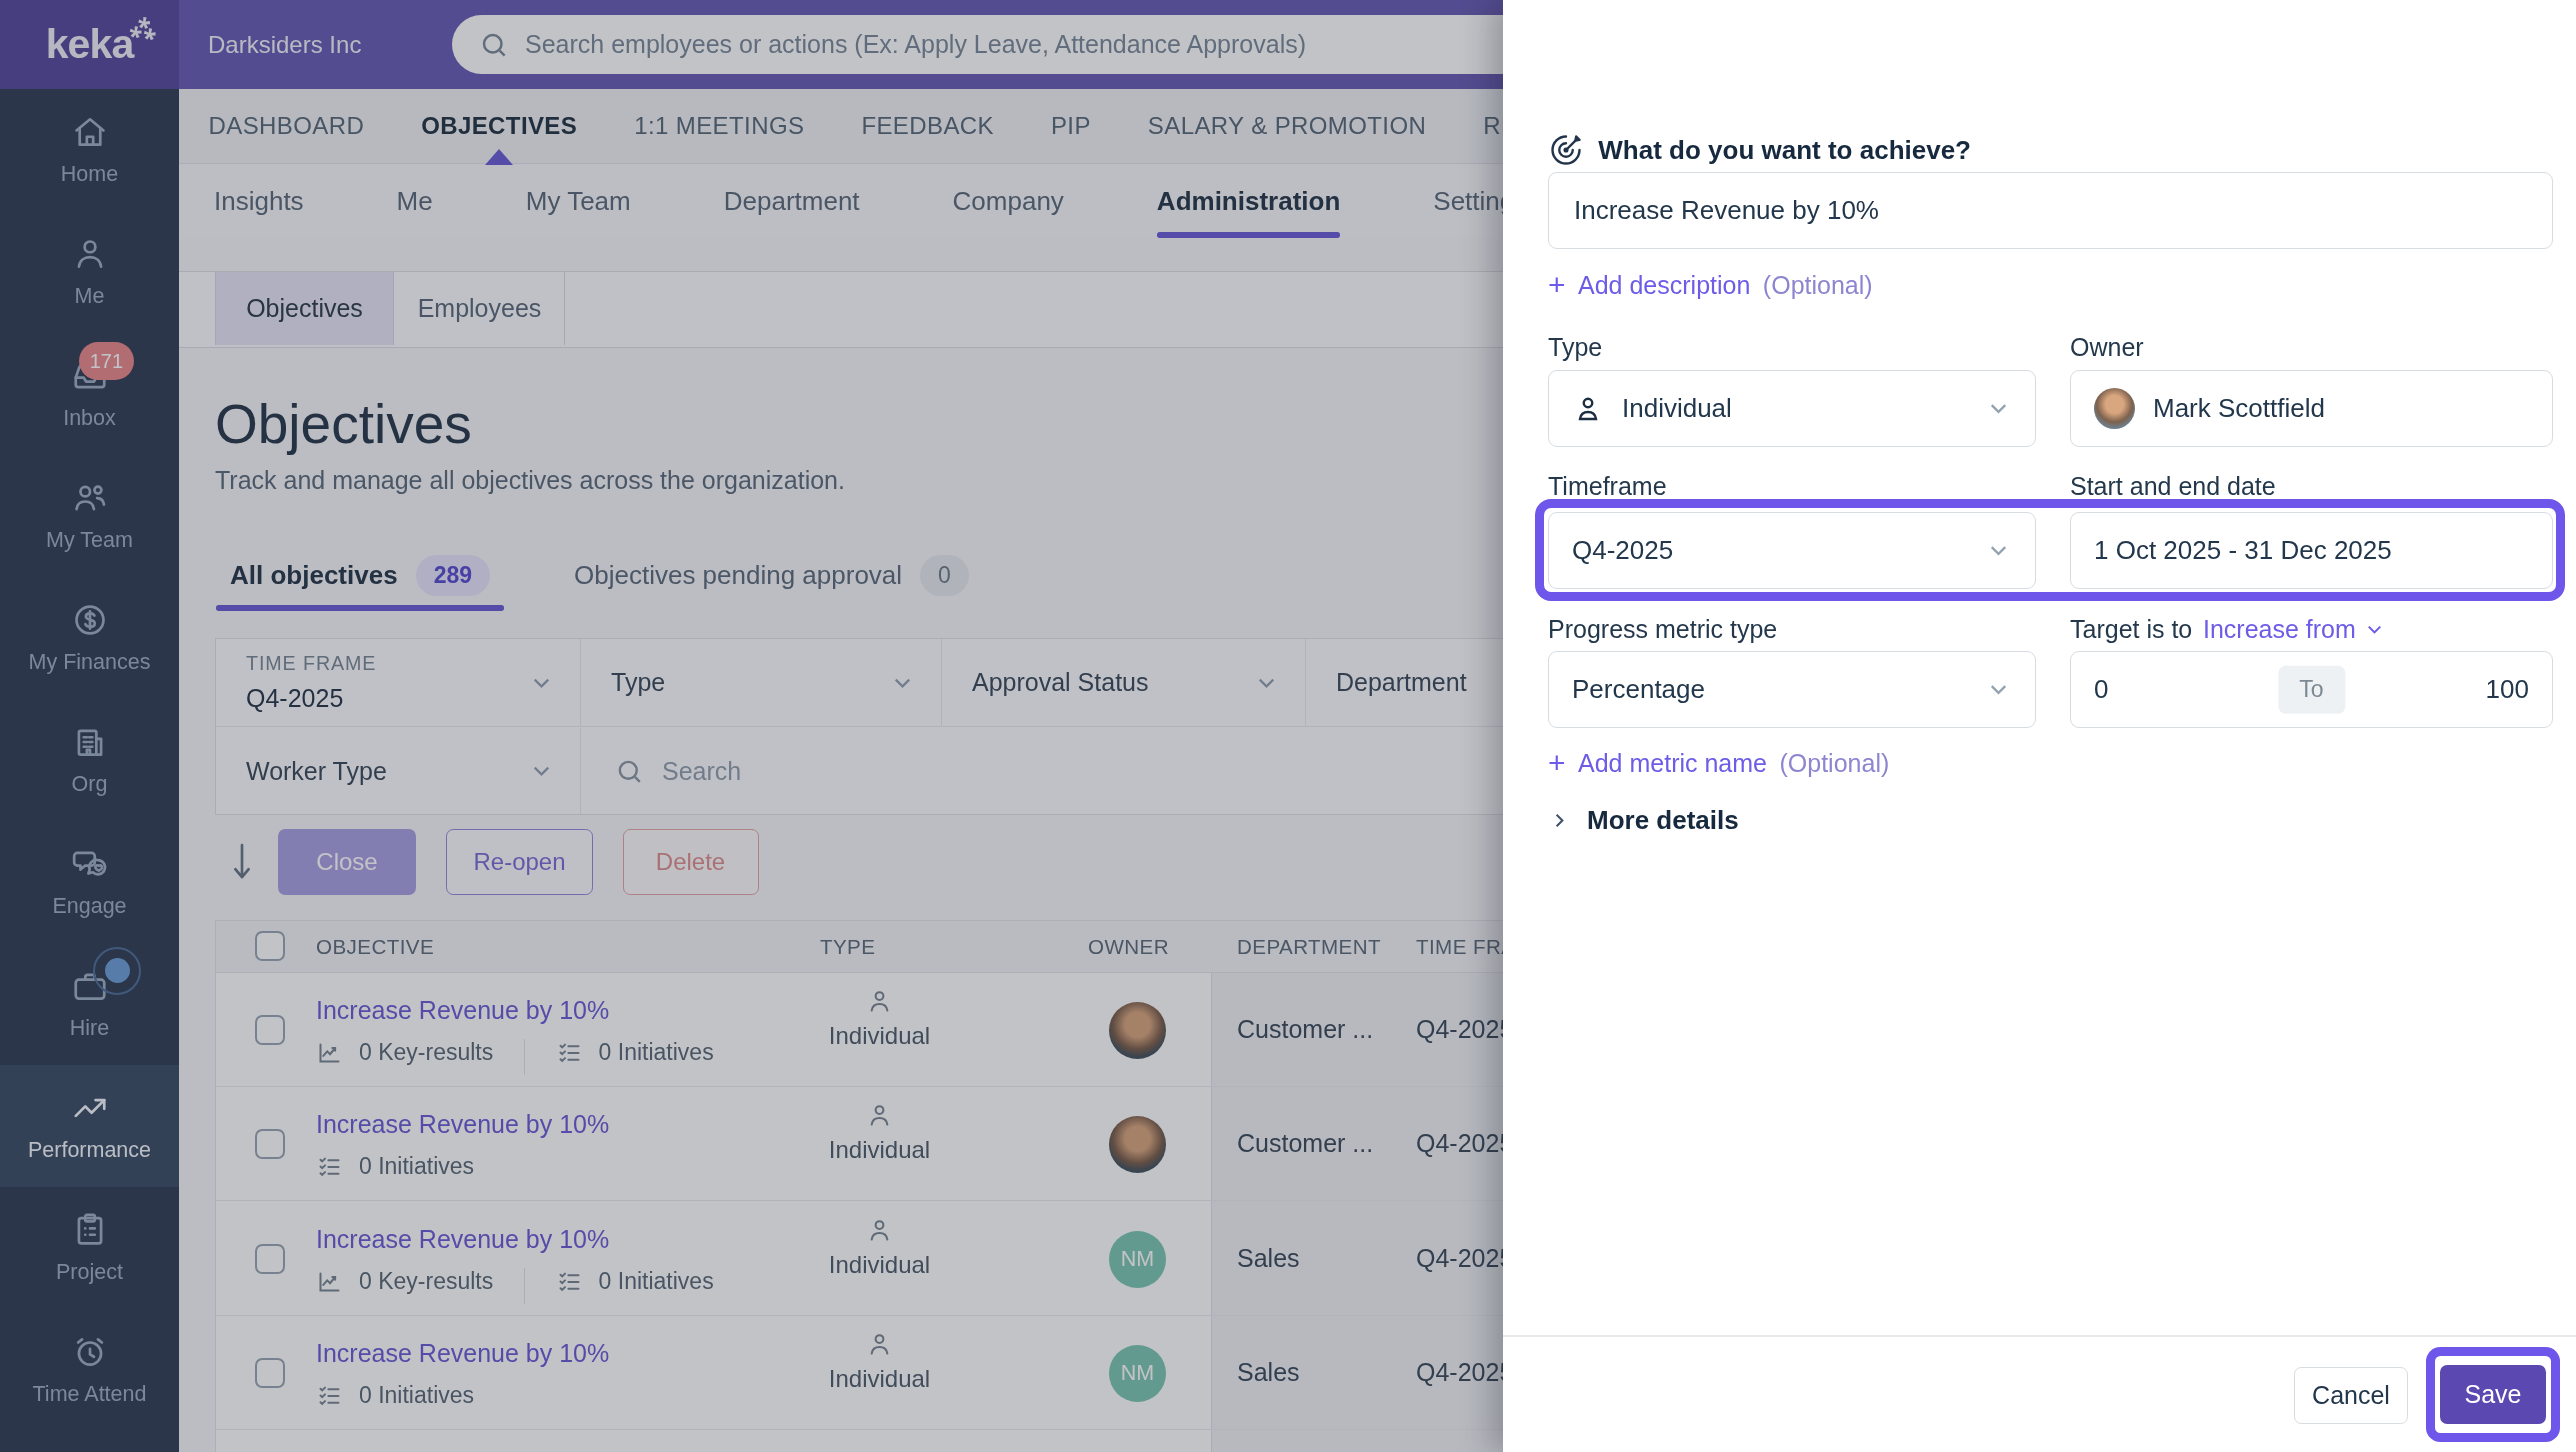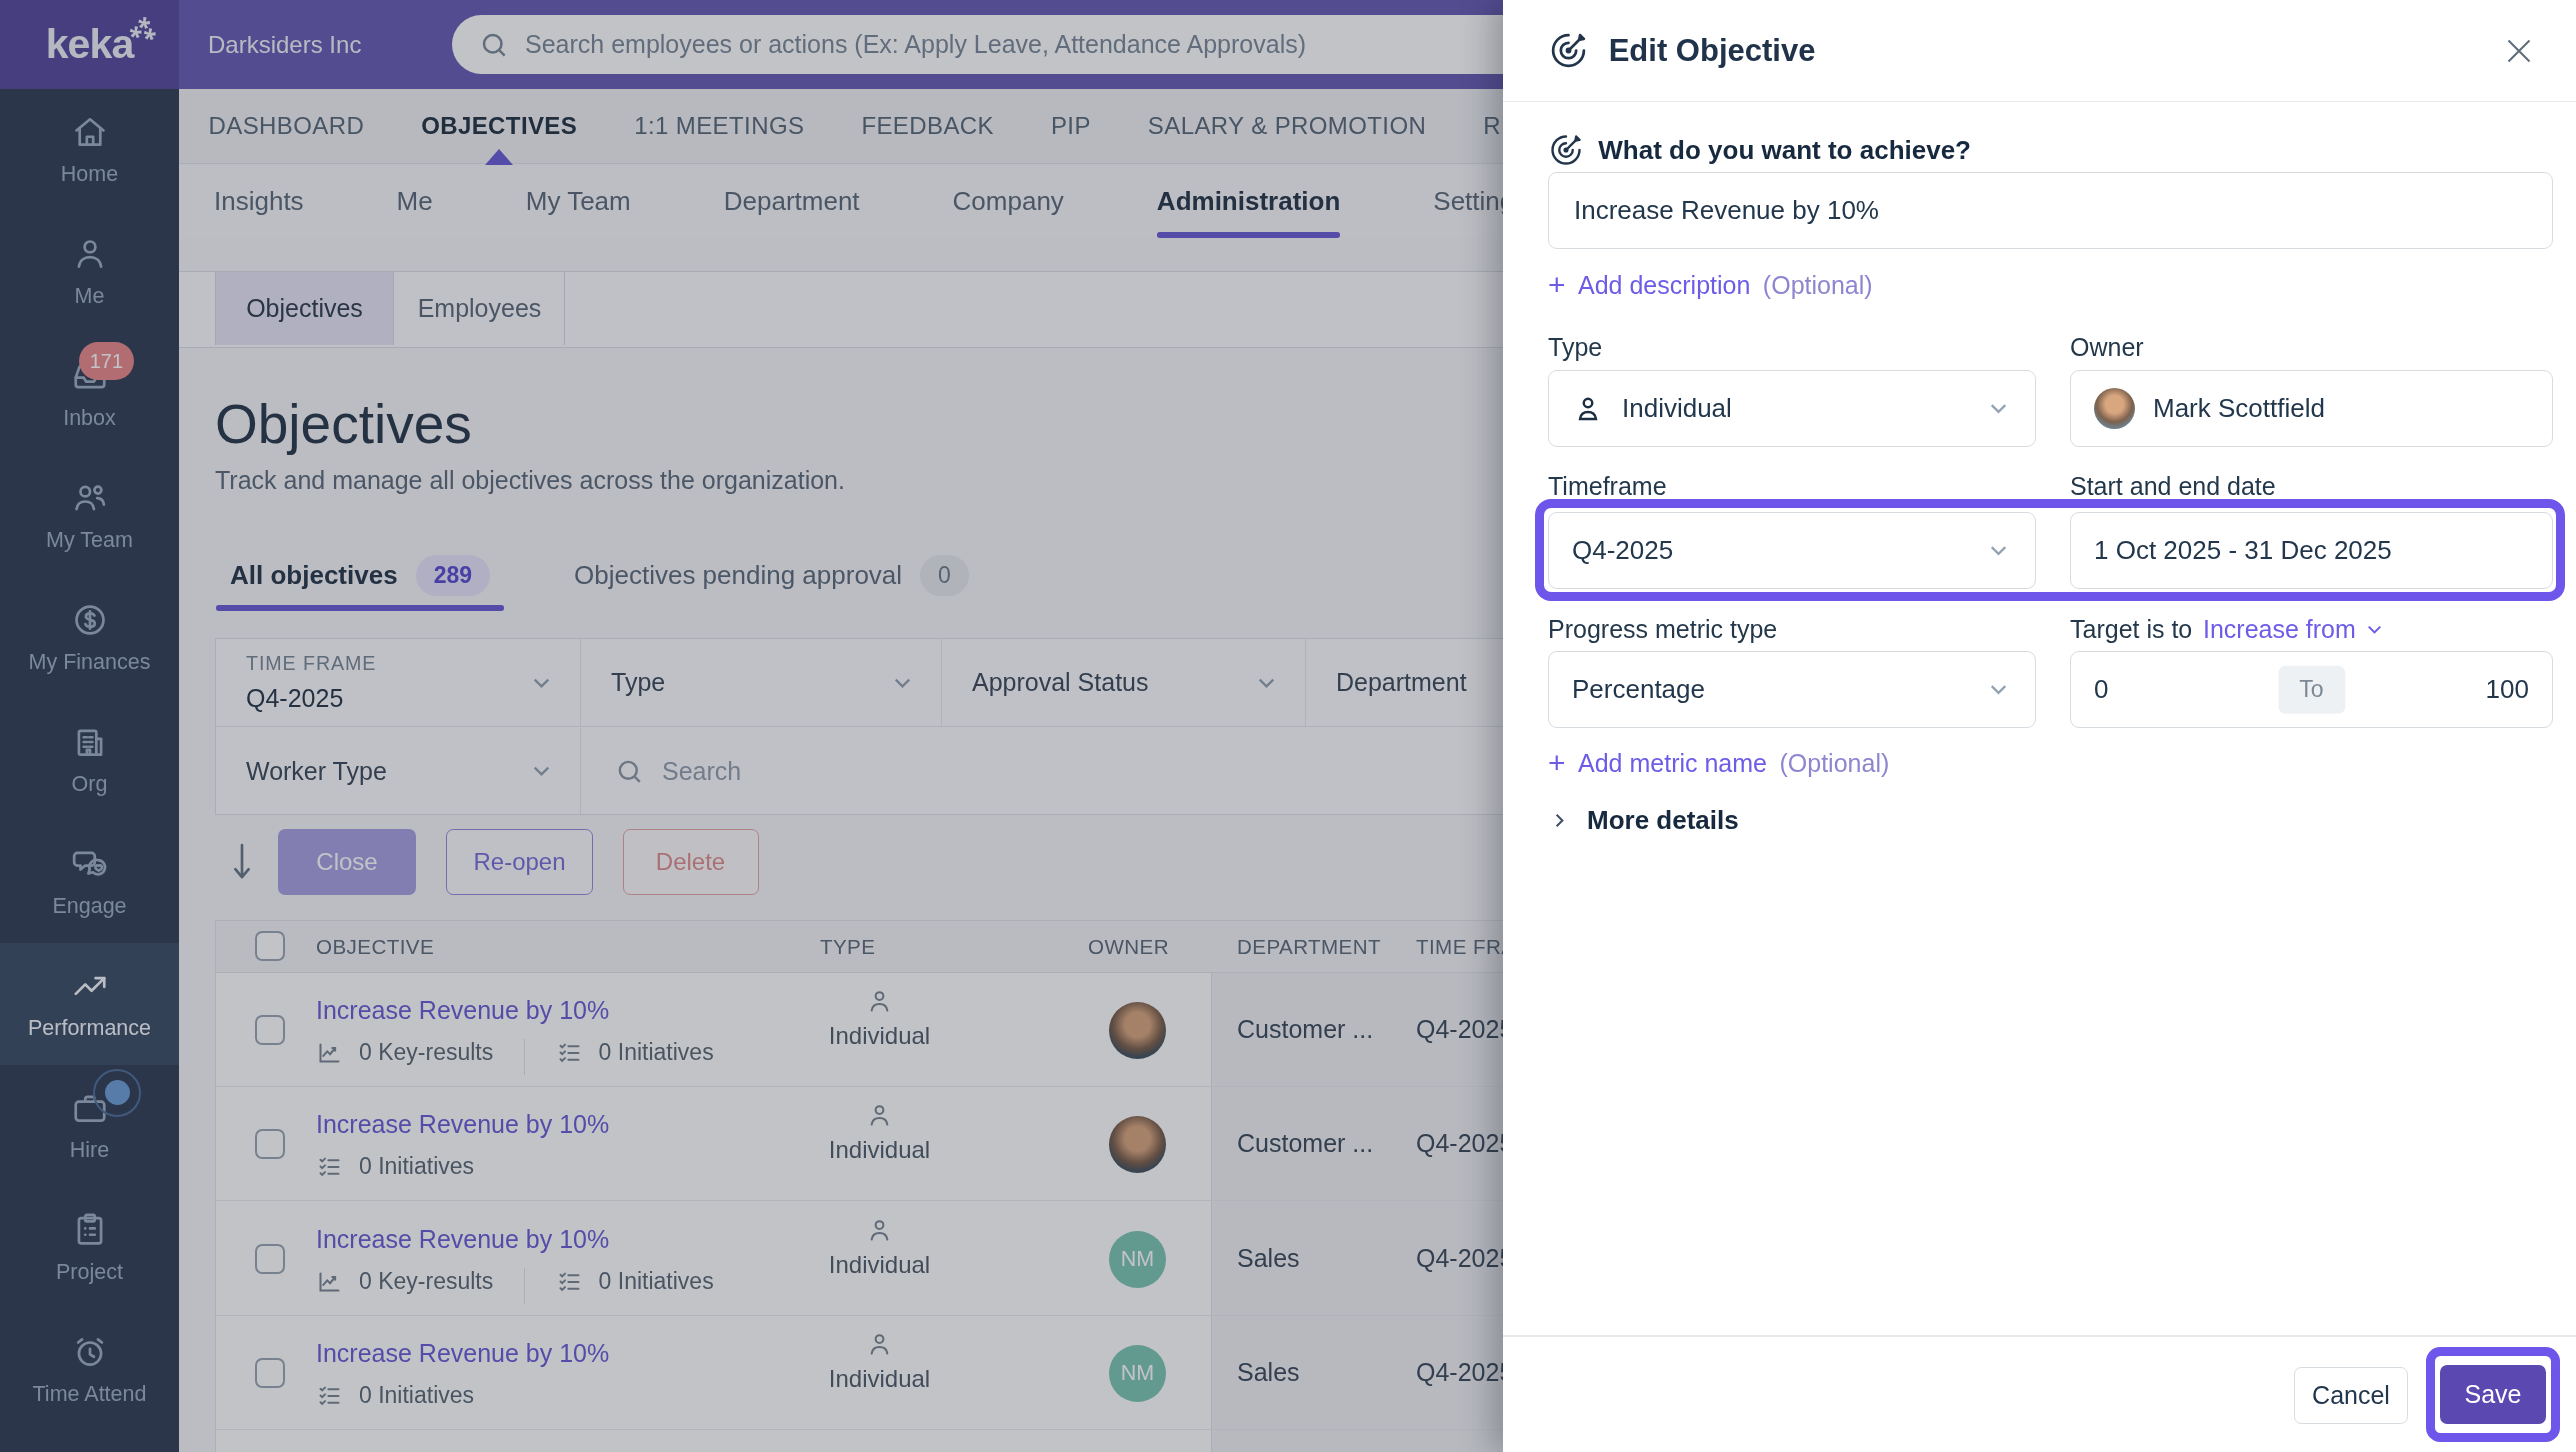--- a/index.html
+++ b/index.html
@@ -277,36 +277,36 @@
       <span class="lbl">Org</span>
     </div>
     <div class="side-item">
       <svg viewBox="0 0 24 24">
           <path d="M4 5h9a2 2 0 0 1 2 2v4a2 2 0 0 1-2 2H9l-3 2.5V13H4a2 2 0 0 1-2-2V7a2 2 0 0 1 2-2z"></path>
           <path d="M17 9.5a4.5 4.5 0 1 1-3.2 7.7L11 18l.8-2.6A4.5 4.5 0 0 1 17 9.5z"></path>
           <path d="M15.5 13.6c.5-.9 1.4-1 2-.4.6-.6 1.5-.5 2 .4.4.8-.6 1.8-2 2.6-1.4-.8-2.4-1.8-2-2.6z"></path>
         </svg>
       <span class="lbl">Engage</span>
     </div>
+    <div class="side-item">
+      <span class="dot-blue">
+          <i></i>
+        </span>
+      <svg viewBox="0 0 24 24">
+          <rect x="3" y="8" width="18" height="12" rx="2"></rect>
+          <path d="M9 8V6.5A1.5 1.5 0 0 1 10.5 5h3A1.5 1.5 0 0 1 15 6.5V8"></path>
+        </svg>
+      <span class="lbl">Hire</span>
+    </div>
     <div class="side-item active">
       <svg viewBox="0 0 24 24">
           <path d="M3 17l6-6 4 4 8-8"></path>
           <path d="M15.5 7H21v5.5"></path>
         </svg>
       <span class="lbl">Performance</span>
-    </div>
-    <div class="side-item">
-      <span class="dot-blue">
-          <i></i>
-        </span>
-      <svg viewBox="0 0 24 24">
-          <rect x="3" y="8" width="18" height="12" rx="2"></rect>
-          <path d="M9 8V6.5A1.5 1.5 0 0 1 10.5 5h3A1.5 1.5 0 0 1 15 6.5V8"></path>
-        </svg>
-      <span class="lbl">Hire</span>
     </div>
     <div class="side-item">
       <svg viewBox="0 0 24 24">
           <rect x="5" y="4.5" width="14" height="16" rx="1.5"></rect>
           <rect x="9" y="2.5" width="6" height="4" rx="1"></rect>
           <path d="M9 11h.01M12 11h3M9 15h.01M12 15h3"></path>
         </svg>
       <span class="lbl">Project</span>
     </div>
     <div class="side-item">
@@ -557,37 +557,20 @@
         <span class="cell-tf">Q4-2025</span>
       </div>
 
       <div class="t-row" style="top:510px;border-bottom:none"></div>
     </div>
   </div>
 
   <div class="dim"></div>
 
   <div class="panel">
-    <div class="p-head">
-      <span class="target-ic">
-        <svg viewBox="0 0 24 24">
-            <path d="M12 3a9 9 0 1 0 9 9"></path>
-            <path d="M12 7.5a4.5 4.5 0 1 0 4.5 4.5"></path>
-            <circle cx="12" cy="12" r="0.9" fill="currentColor"></circle>
-            <path d="M12 12l6.3-6.3"></path>
-            <path d="M18.3 5.7l.5-2.7 2.2 2.2-2.7.5z" fill="currentColor"></path>
-          </svg>
-      </span>
-      <span class="p-title">Edit Objective</span>
-      <span class="p-close">
-        <svg viewBox="0 0 24 24" fill="none">
-            <path d="M5 5l14 14M19 5 5 19"></path>
-          </svg>
-      </span>
-    </div>
 
     <div class="q-label">
       <span class="target-ic">
         <svg viewBox="0 0 24 24">
             <path d="M12 3a9 9 0 1 0 9 9"></path>
             <path d="M12 7.5a4.5 4.5 0 1 0 4.5 4.5"></path>
             <circle cx="12" cy="12" r="0.9" fill="currentColor"></circle>
             <path d="M12 12l6.3-6.3"></path>
             <path d="M18.3 5.7l.5-2.7 2.2 2.2-2.7.5z" fill="currentColor"></path>
           </svg>

